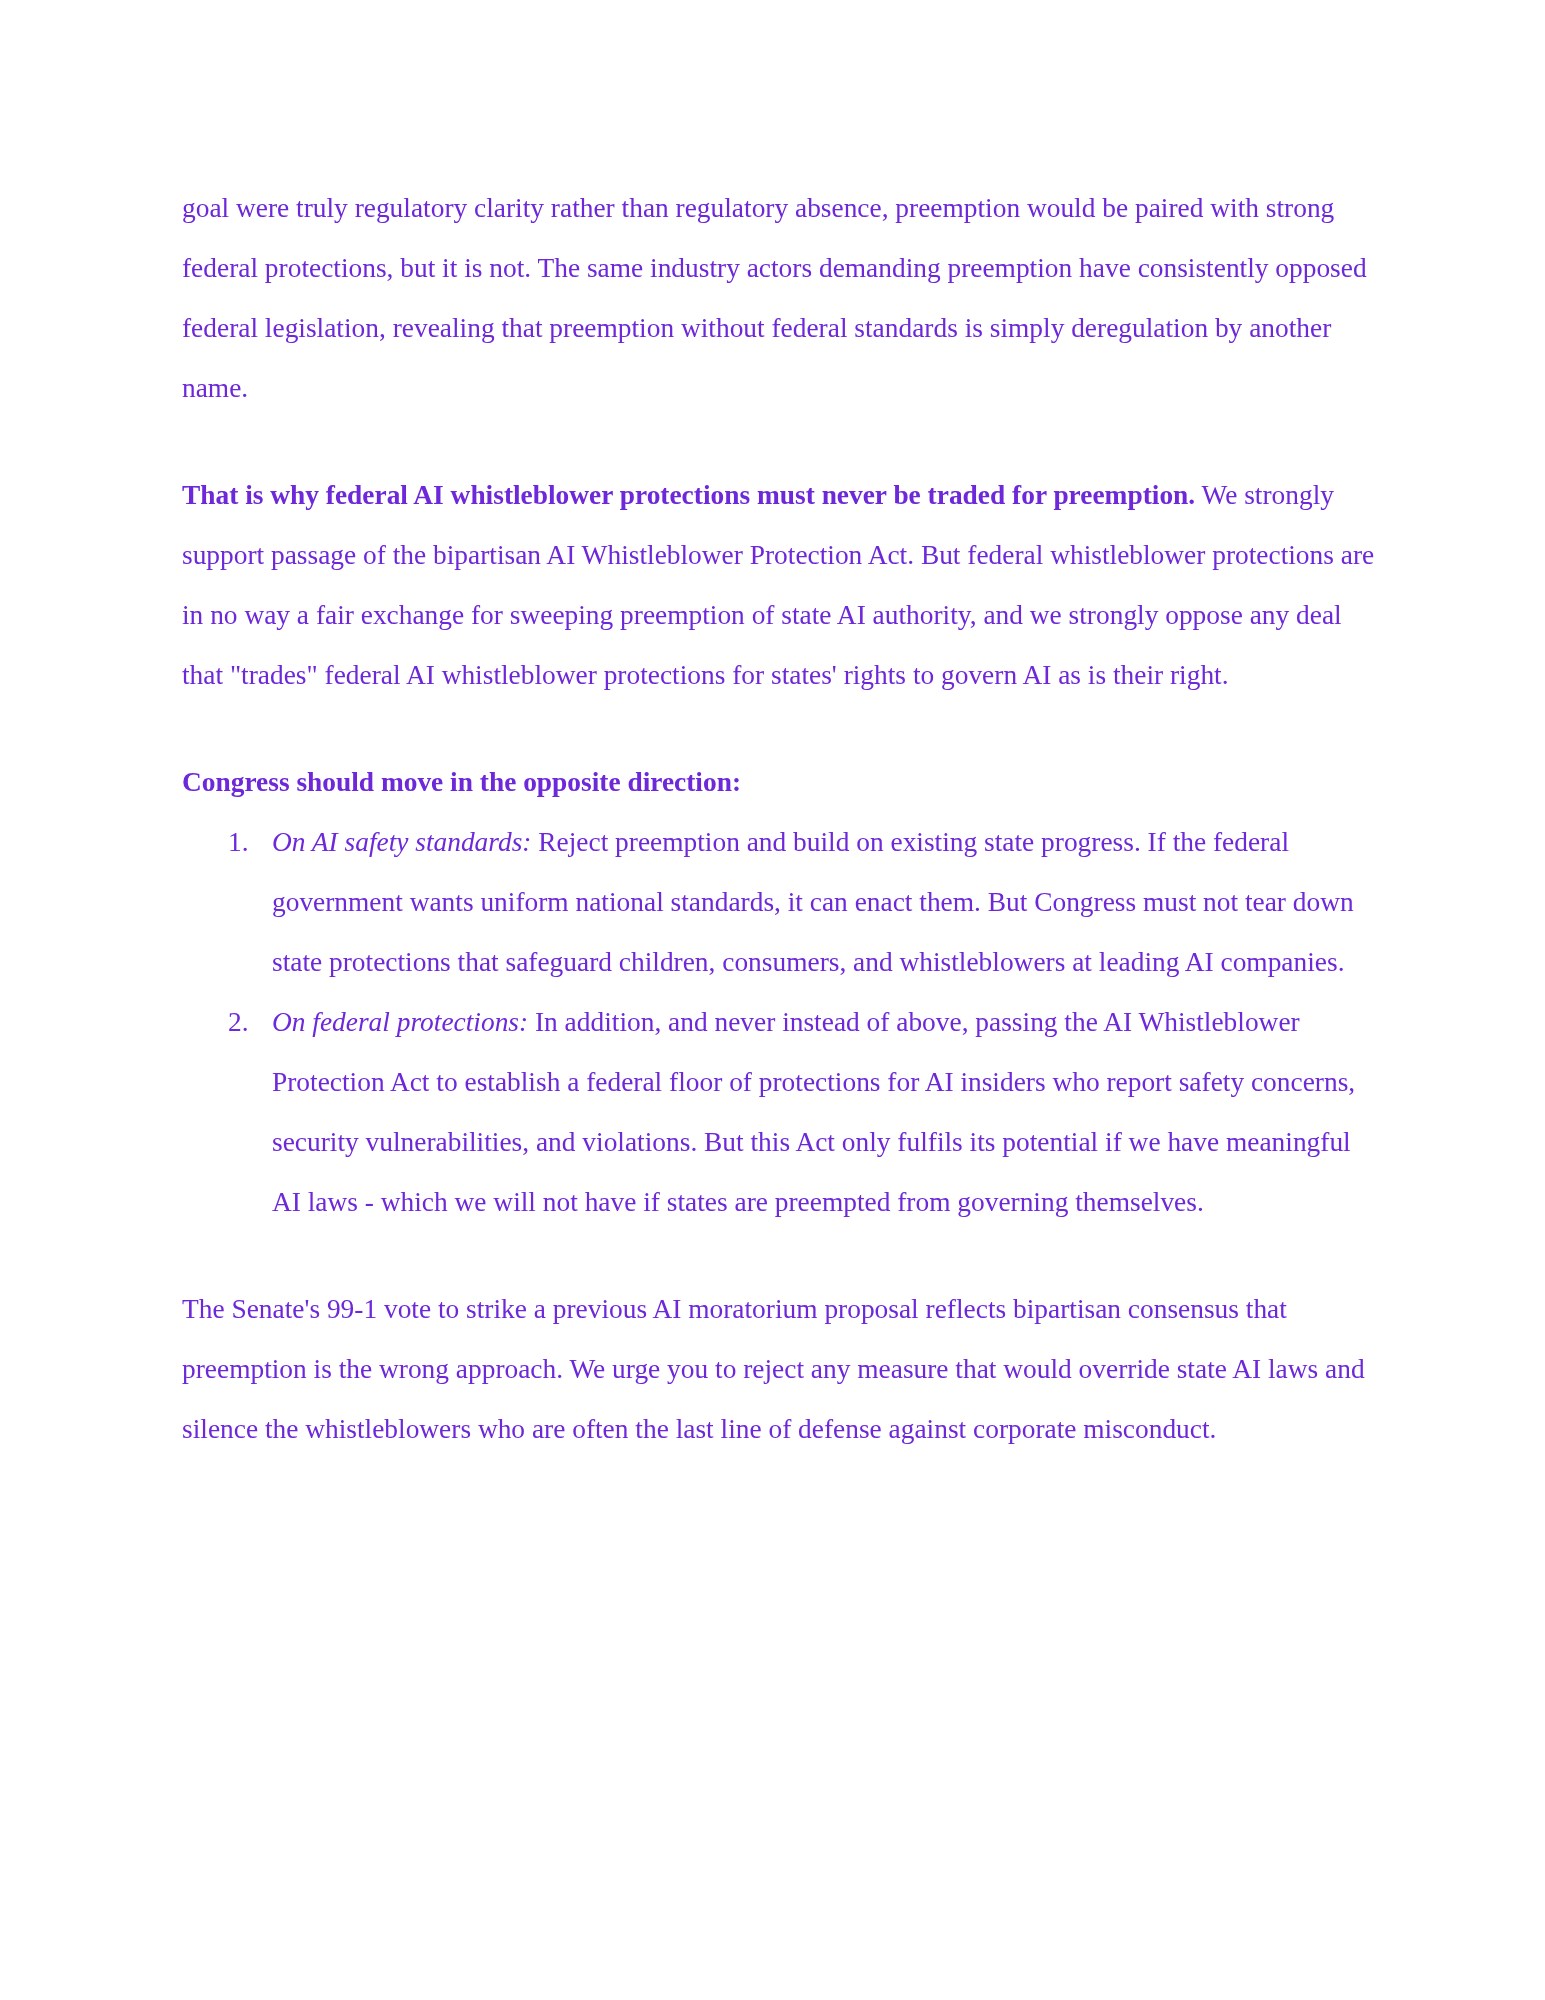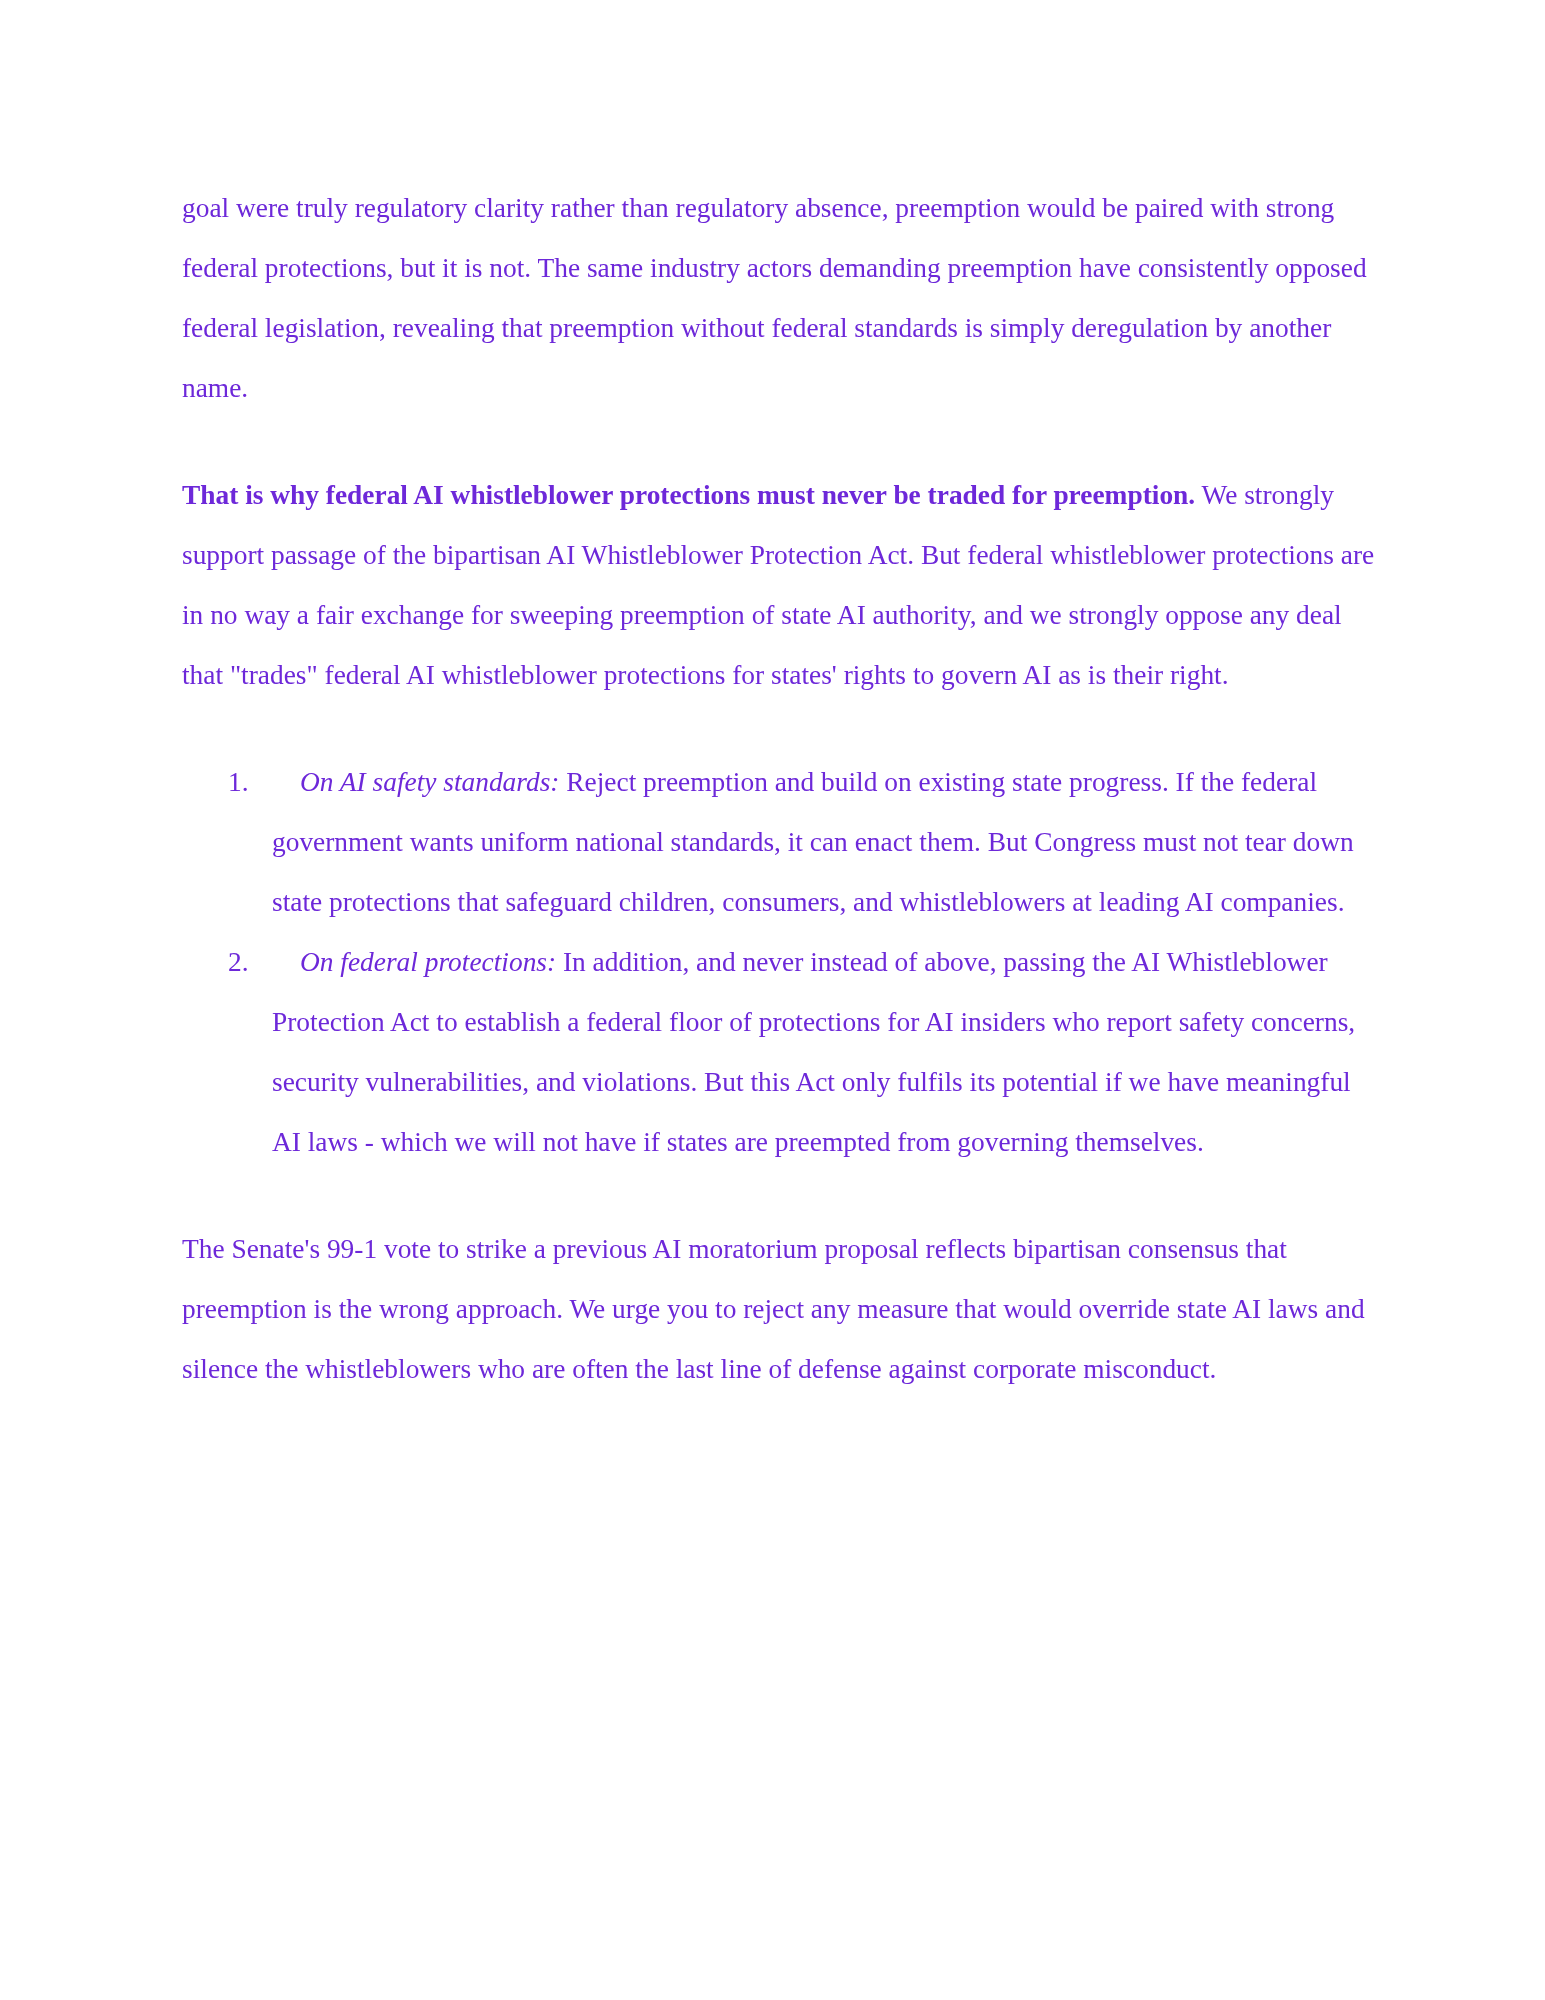--- a/index.html
+++ b/index.html
@@ -27,21 +27,21 @@
       margin: 0 0 47px 0;
     }
     .para.tight {
       margin-bottom: 0;
     }
     .heading-para {
       margin: 0;
       font-weight: bold;
     }
     b { font-weight: bold; margin-top: 13px; }
-    i { font-style: italic; margin-left: 28px; }
+    i { font-style: italic; }
     ol.rec-list {
       list-style: none;
       margin: 0 0 47px 0;
       padding: 0;
     }
     ol.rec-list li {
       position: relative;
       padding-left: 90px;
     }
     ol.rec-list li .num {
@@ -60,20 +60,21 @@
     <span>goal were truly regulatory clarity rather than regulatory absence, preemption would be paired with strong federal protections, but it is not. The same industry actors demanding preemption have consistently opposed federal legislation, revealing that preemption without federal standards is simply deregulation by another name.</span>
   </p>
 
   <p class="para">
     <b>That is why federal AI whistleblower protections must never be traded for preemption.</b><span> We strongly support passage of the bipartisan AI Whistleblower Protection Act. But federal whistleblower protections are in no way a fair exchange for sweeping preemption of state AI authority, and we strongly oppose any deal that "trades" federal AI whistleblower protections for states' rights to govern AI as is their right.</span>
   </p>
 
   <p class="para">
   </p>
 
+  <p class="heading-para">Congress should move in the opposite direction:</p>
 
   <ol class="rec-list">
     <li>
       <span class="num">1.</span>
       <i>On AI safety standards:</i><span> Reject preemption and build on existing state progress. If the federal government wants uniform national standards, it can enact them. But Congress must not tear down state protections that safeguard children, consumers, and whistleblowers at leading AI companies.</span>
     </li>
     <li>
       <span class="num">2.</span>
       <i>On federal protections:</i><span> In addition, and never instead of above, passing the AI Whistleblower Protection Act to establish a federal floor of protections for AI insiders who report safety concerns, security vulnerabilities, and violations. But this Act only fulfils its potential if we have meaningful AI laws - which we will not have if states are preempted from governing themselves.</span>
     </li>

